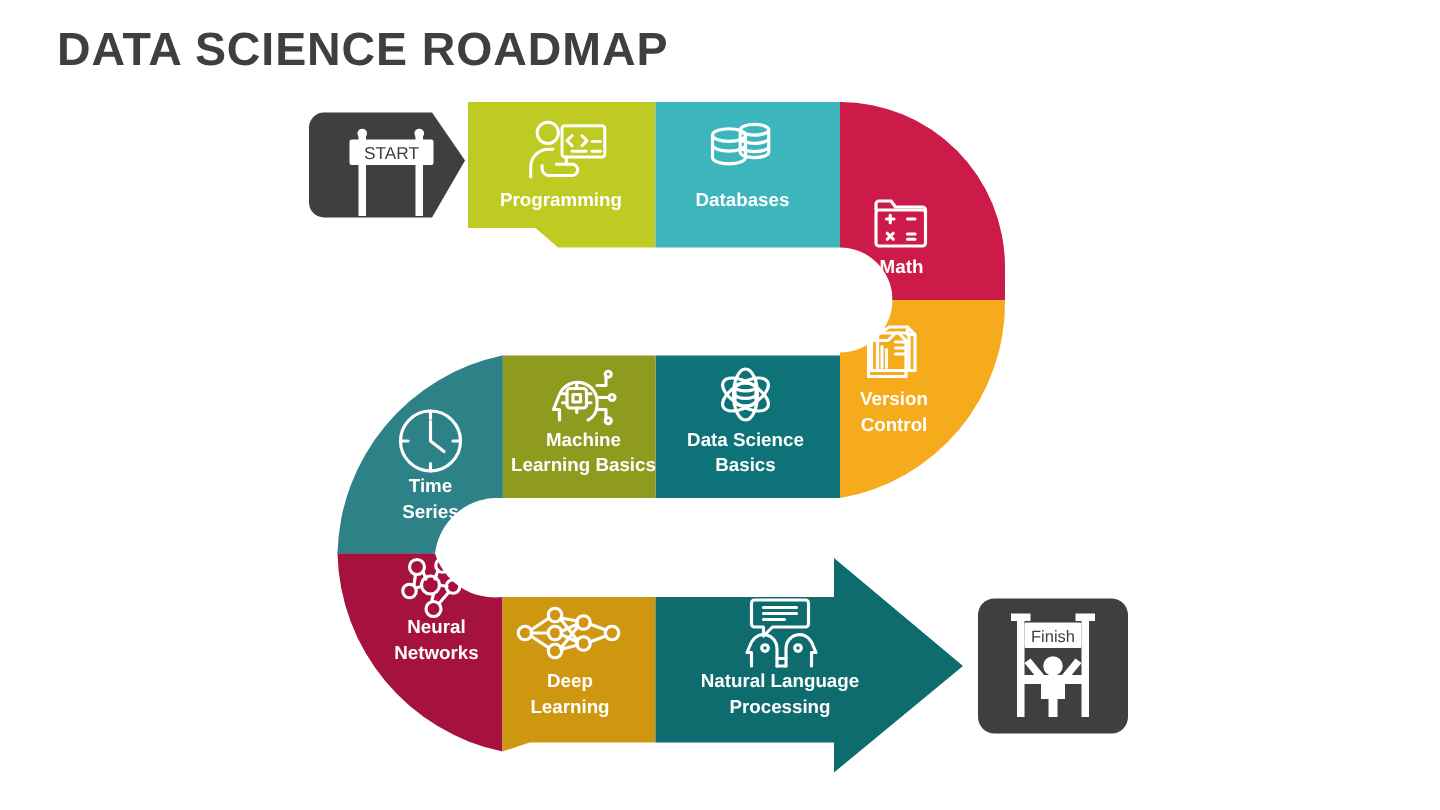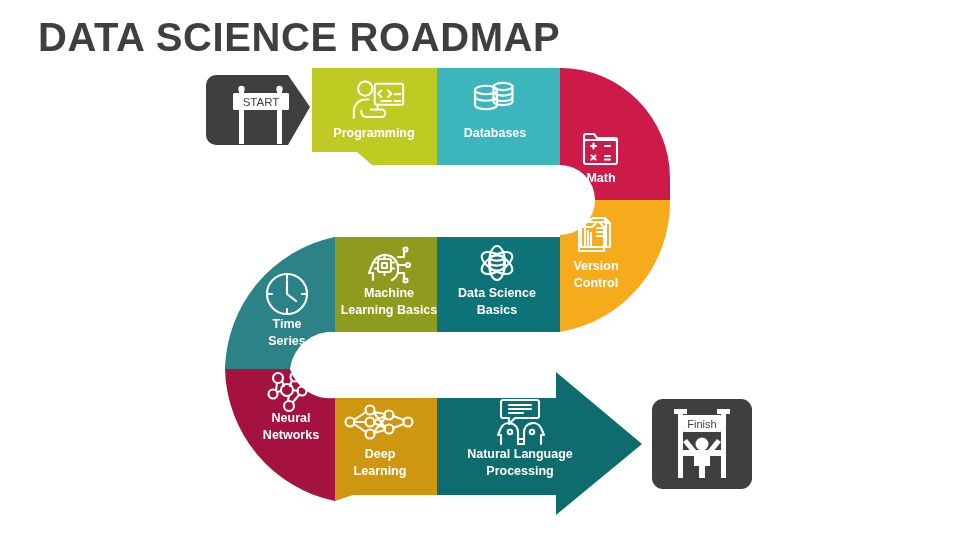--- a/index.html
+++ b/index.html
@@ -4,21 +4,21 @@
 <style>
   html,body{margin:0;padding:0;}
   body{
     width:960px;height:540px;background:#ffffff;
     font-family:"Liberation Sans",sans-serif;
     overflow:hidden;position:relative;
   }
   #stage{position:absolute;left:0;top:0;width:960px;height:540px;}
   #title{
     position:absolute;left:38px;top:17px;
-    font-size:40px;font-weight:bold;color:#3f3f3f;
+    font-size:31px;font-weight:bold;color:#3f3f3f;
     letter-spacing:0.6px;line-height:1;
     white-space:nowrap;
   }
   svg.board{position:absolute;left:0;top:0;width:960px;height:540px;}
   .seg-label{
     fill:#ffffff;font-family:"Liberation Sans",sans-serif;
     font-weight:bold;text-anchor:middle;
   }
   .ico{fill:none;stroke:#ffffff;stroke-width:2.1;
        stroke-linecap:round;stroke-linejoin:round;}

